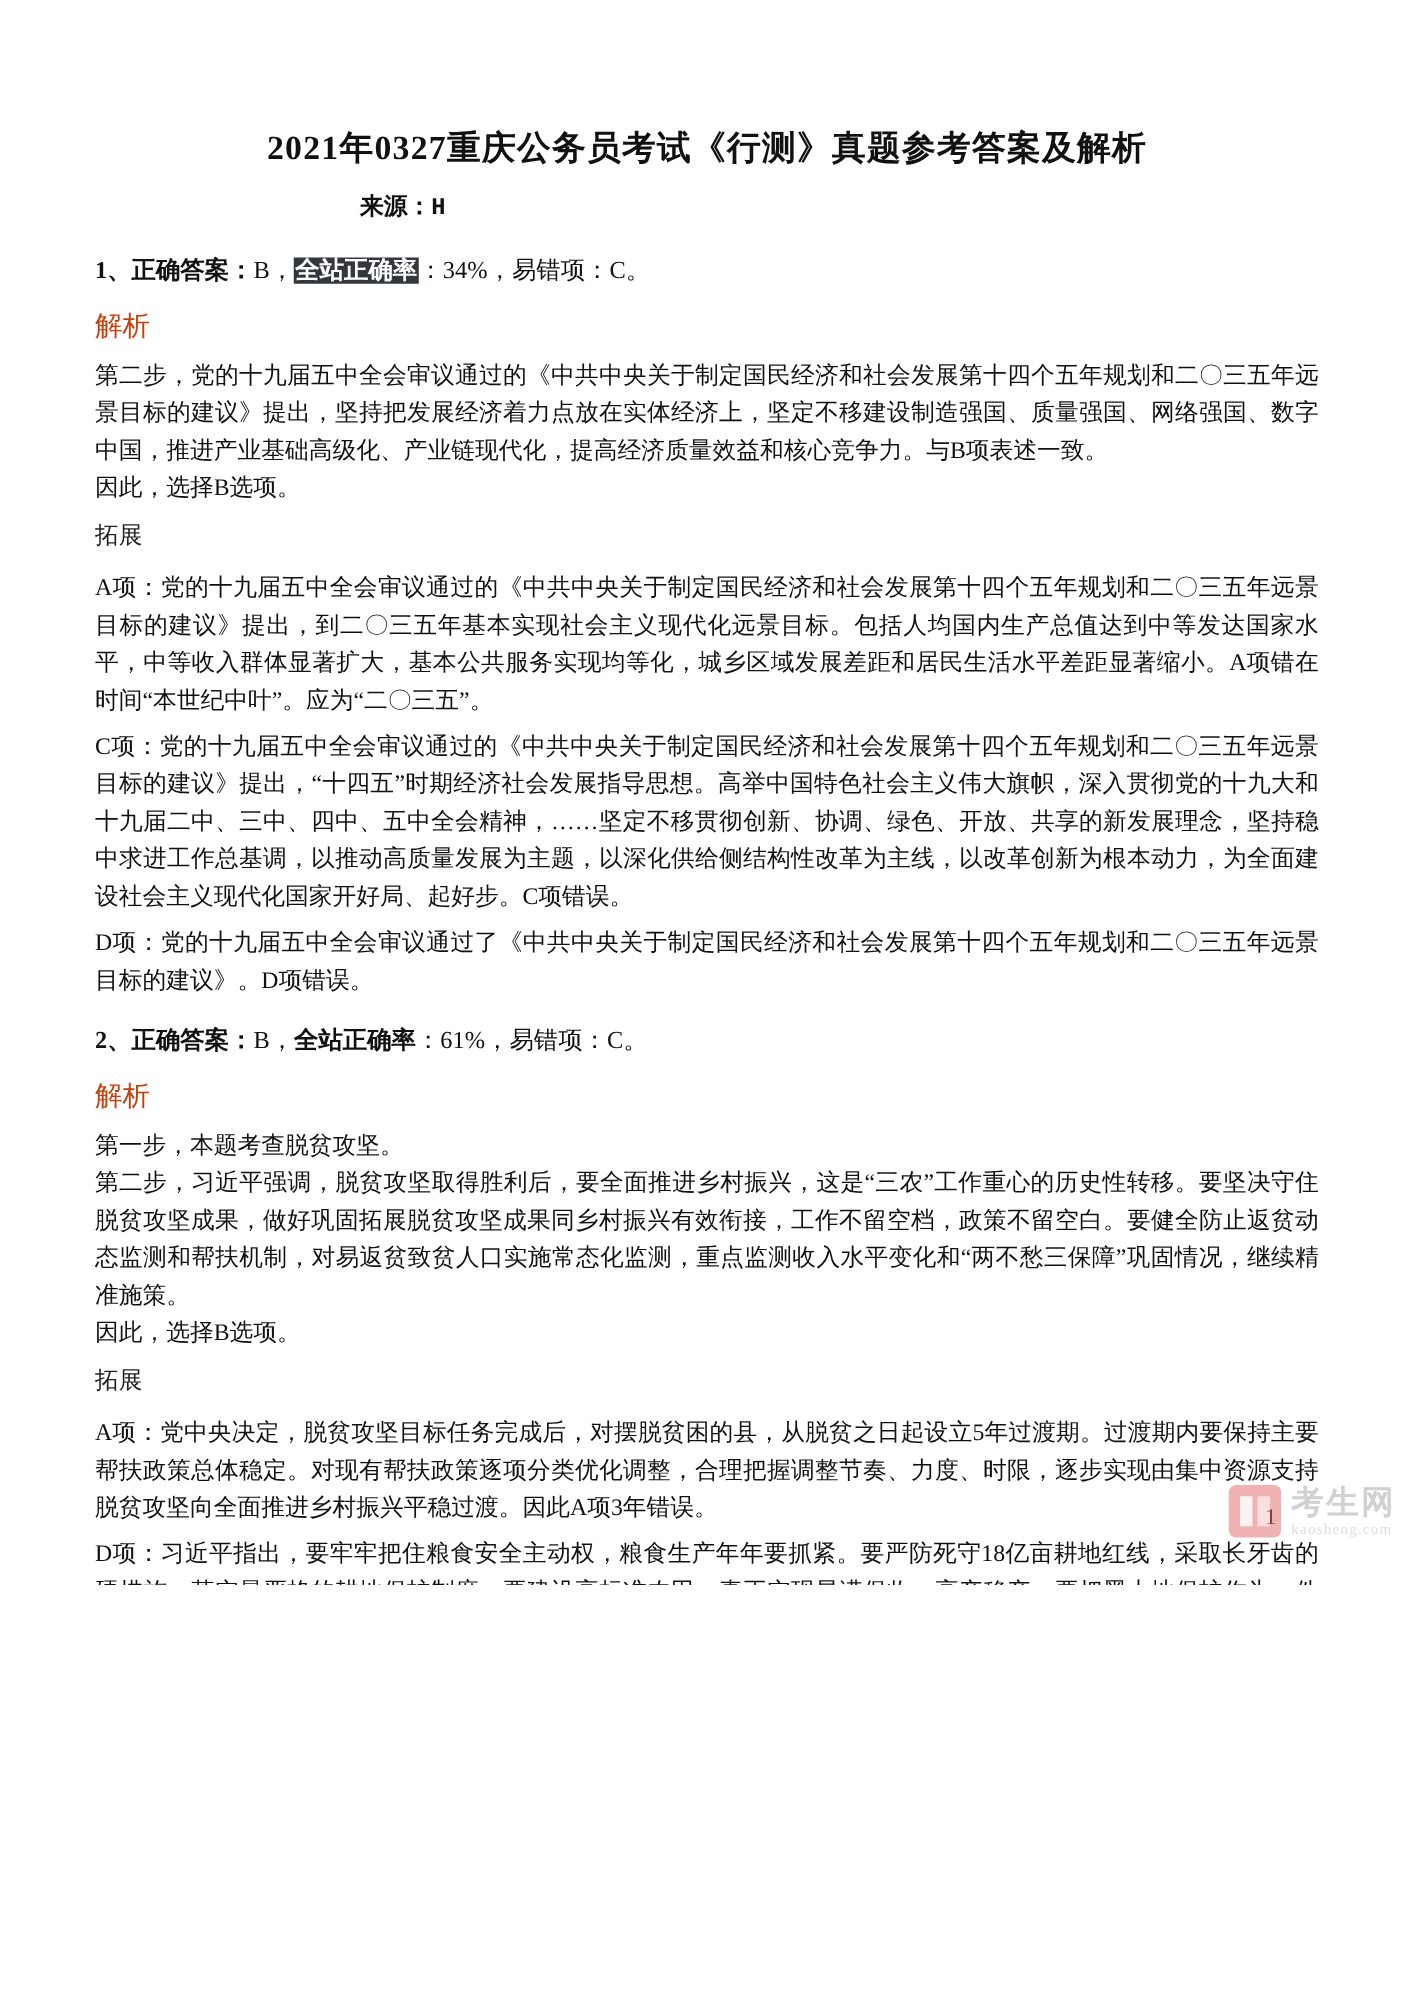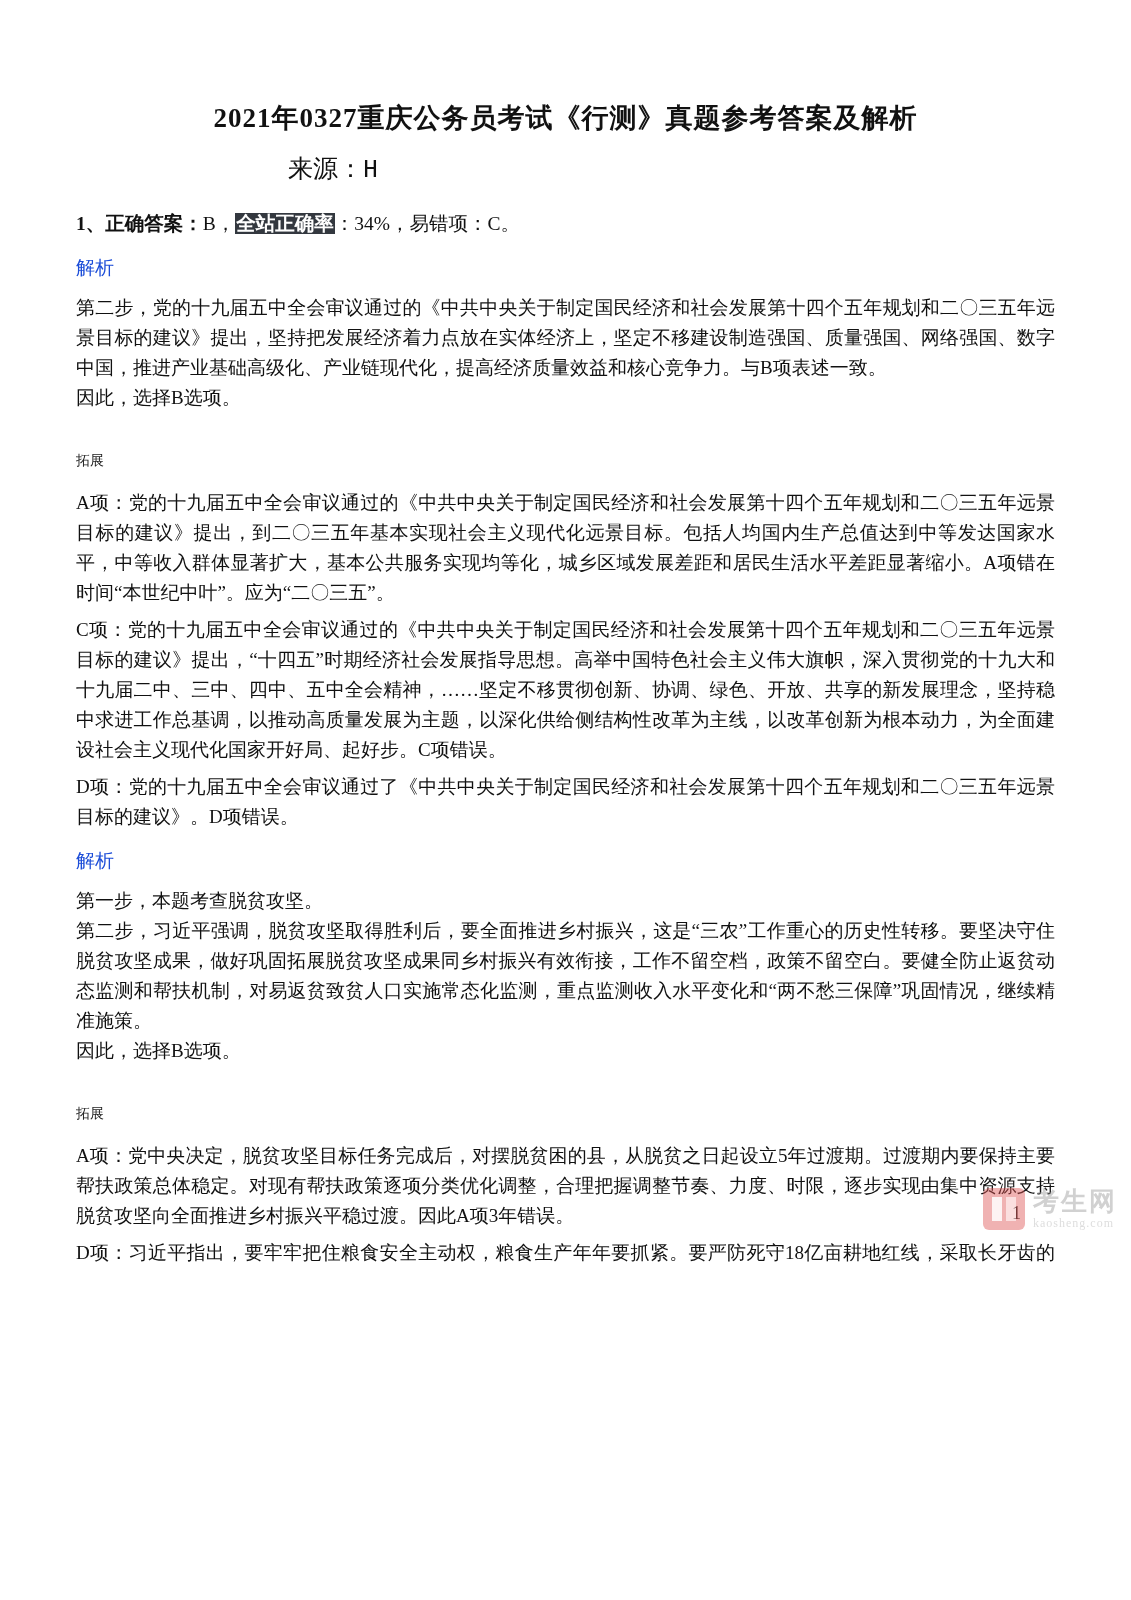--- a/index.html
+++ b/index.html
@@ -14,52 +14,53 @@
   }
   .content{padding:100px 76px 0 76px;}
   h1.doc-title{
     font-size:27px;
     font-weight:bold;
     text-align:center;
     margin:0 0 16px 0;
     letter-spacing:1px;
   }
   .source-line{
-    font-size:25px;
+    font-size:19px;
     padding-left:212px;
     margin-bottom:24px;
     font-family:"Liberation Mono","DejaVu Sans Mono",monospace;
+    font-weight:bold;
   }
   .q-header{
     font-size:19.5px;
     margin:18px 0 8px 0;
     line-height:30px;
   }
   .q-header b{font-weight:bold;}
   .hl{
     background:#33383f;
     color:#ffffff;
     padding:0 1px;
   }
   .jiexi{
-    color:#1d4ed8;
-    font-size:19px;
+    color:#c2410c;
+    font-size:22px;
     margin:14px 0 10px 0;
     line-height:30px;
   }
   .para{
     font-size:19px;
     line-height:30px;
     text-align:justify;
     margin:0;
   }
   .para.exp{margin-bottom:7px;}
   .tuozhan{
-    font-size:14px;
-    margin:33px 0 12px 0;
+    font-size:19px;
+    margin:8px 0 12px 0;
     line-height:30px;
     color:#222222;
   }
   .page-number{
     position:absolute;
     right:110px;
     bottom:44px;
     font-size:18px;
     color:#222222;
   }
@@ -119,20 +120,21 @@
           <p class="q-header"><b>1、正确答案：</b><span>B，</span><b class="hl">全站正确率</b><span>：34%，易错项：C。</span></p>
           <p class="jiexi">解析</p>
           <p class="para">第二步，党的十九届五中全会审议通过的《中共中央关于制定国民经济和社会发展第十四个五年规划和二〇三五年远景目标的建议》提出，坚持把发展经济着力点放在实体经济上，坚定不移建设制造强国、质量强国、网络强国、数字中国，推进产业基础高级化、产业链现代化，提高经济质量效益和核心竞争力。与B项表述一致。</p>
           <p class="para">因此，选择B选项。</p>
           <p class="tuozhan">拓展</p>
           <p class="para exp">A项：党的十九届五中全会审议通过的《中共中央关于制定国民经济和社会发展第十四个五年规划和二〇三五年远景目标的建议》提出，到二〇三五年基本实现社会主义现代化远景目标。包括人均国内生产总值达到中等发达国家水平，中等收入群体显著扩大，基本公共服务实现均等化，城乡区域发展差距和居民生活水平差距显著缩小。A项错在时间“本世纪中叶”。应为“二〇三五”。</p>
           <p class="para exp">C项：党的十九届五中全会审议通过的《中共中央关于制定国民经济和社会发展第十四个五年规划和二〇三五年远景目标的建议》提出，“十四五”时期经济社会发展指导思想。高举中国特色社会主义伟大旗帜，深入贯彻党的十九大和十九届二中、三中、四中、五中全会精神，……坚定不移贯彻创新、协调、绿色、开放、共享的新发展理念，坚持稳中求进工作总基调，以推动高质量发展为主题，以深化供给侧结构性改革为主线，以改革创新为根本动力，为全面建设社会主义现代化国家开好局、起好步。C项错误。</p>
           <p class="para exp">D项：党的十九届五中全会审议通过了《中共中央关于制定国民经济和社会发展第十四个五年规划和二〇三五年远景目标的建议》。D项错误。</p>
         </div>
         <div class="question">
+          <p class="q-header"><b>2、正确答案：</b><span>B，</span><b>全站正确率</b><span>：61%，易错项：C。</span></p>
           <p class="jiexi">解析</p>
           <p class="para">第一步，本题考查脱贫攻坚。</p>
           <p class="para">第二步，习近平强调，脱贫攻坚取得胜利后，要全面推进乡村振兴，这是“三农”工作重心的历史性转移。要坚决守住脱贫攻坚成果，做好巩固拓展脱贫攻坚成果同乡村振兴有效衔接，工作不留空档，政策不留空白。要健全防止返贫动态监测和帮扶机制，对易返贫致贫人口实施常态化监测，重点监测收入水平变化和“两不愁三保障”巩固情况，继续精准施策。</p>
           <p class="para">因此，选择B选项。</p>
           <p class="tuozhan">拓展</p>
           <p class="para exp">A项：党中央决定，脱贫攻坚目标任务完成后，对摆脱贫困的县，从脱贫之日起设立5年过渡期。过渡期内要保持主要帮扶政策总体稳定。对现有帮扶政策逐项分类优化调整，合理把握调整节奏、力度、时限，逐步实现由集中资源支持脱贫攻坚向全面推进乡村振兴平稳过渡。因此A项3年错误。</p>
           <p class="para exp">D项：习近平指出，要牢牢把住粮食安全主动权，粮食生产年年要抓紧。要严防死守18亿亩耕地红线，采取长牙齿的硬措施，落实最严格的耕地保护制度。要建设高标准农田，真正实现旱涝保收、高产稳产。要把黑土地保护作为一件大事来抓，把黑土地用好养好。因此D项13亿亩错误。</p>
         </div>
         <div class="question">
           <p class="q-header"><b>3、正确答案：</b><span>B，</span><b>全站正确率</b><span>：43%，易错项：C。</span></p>

